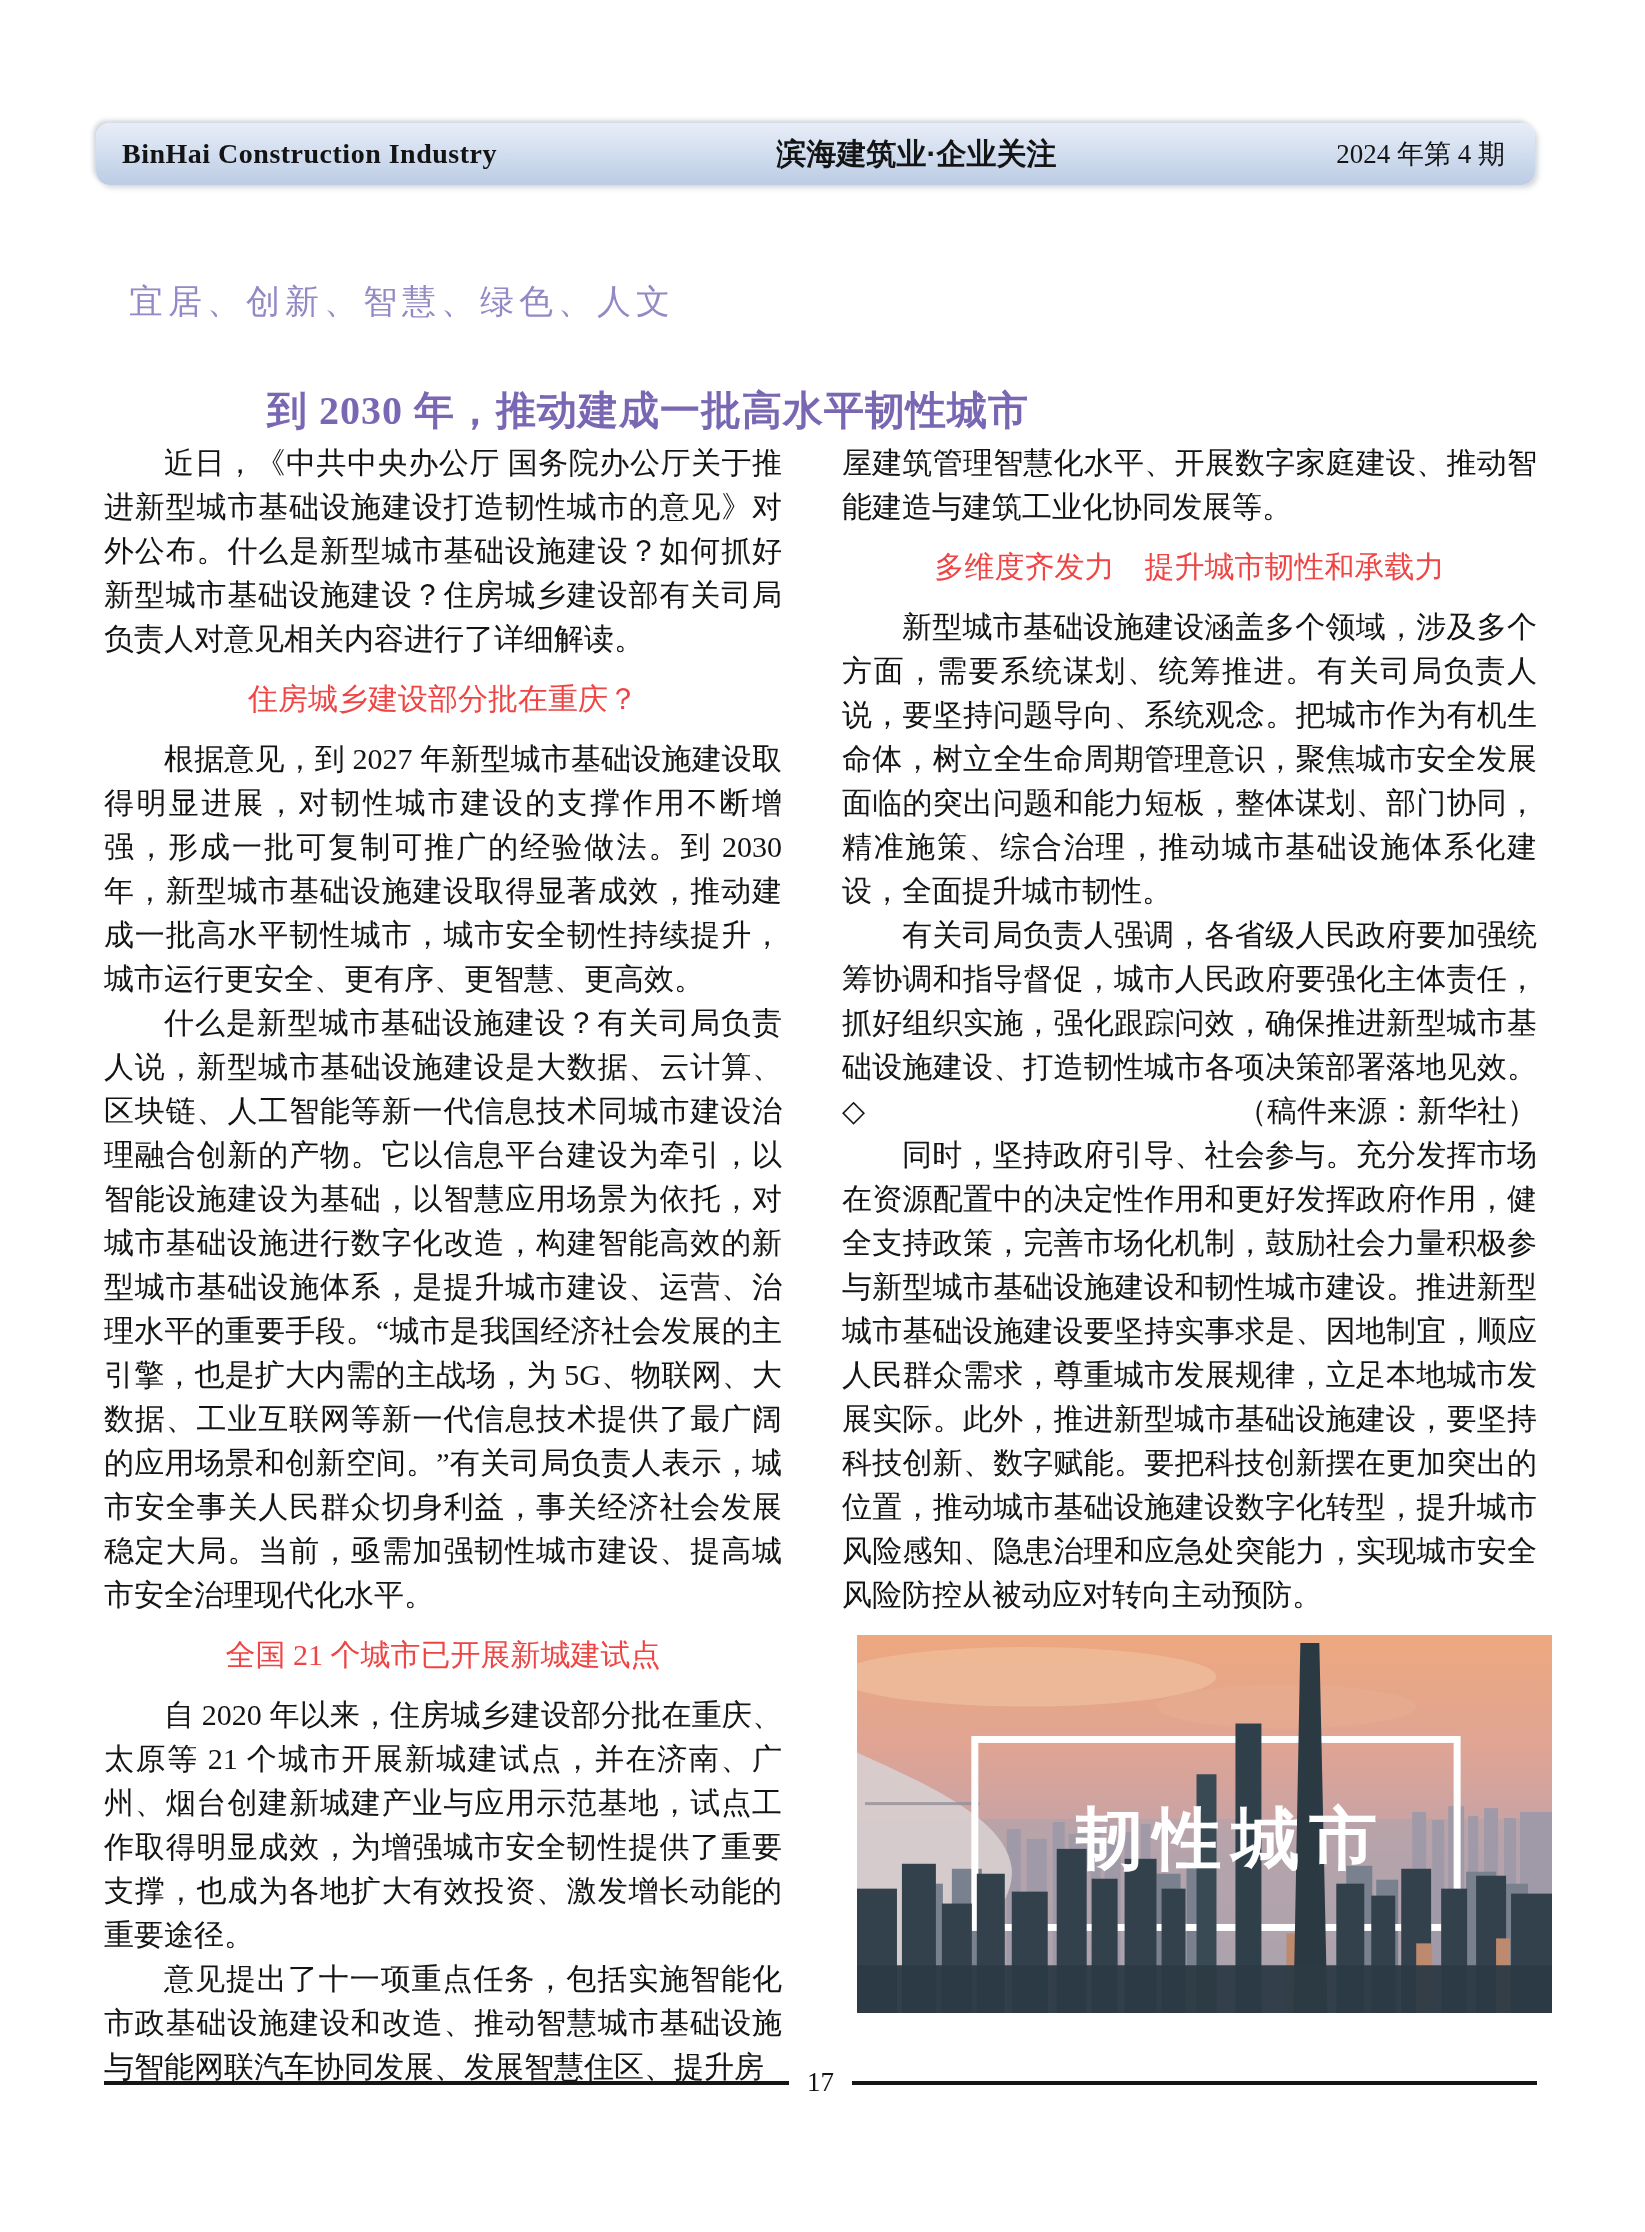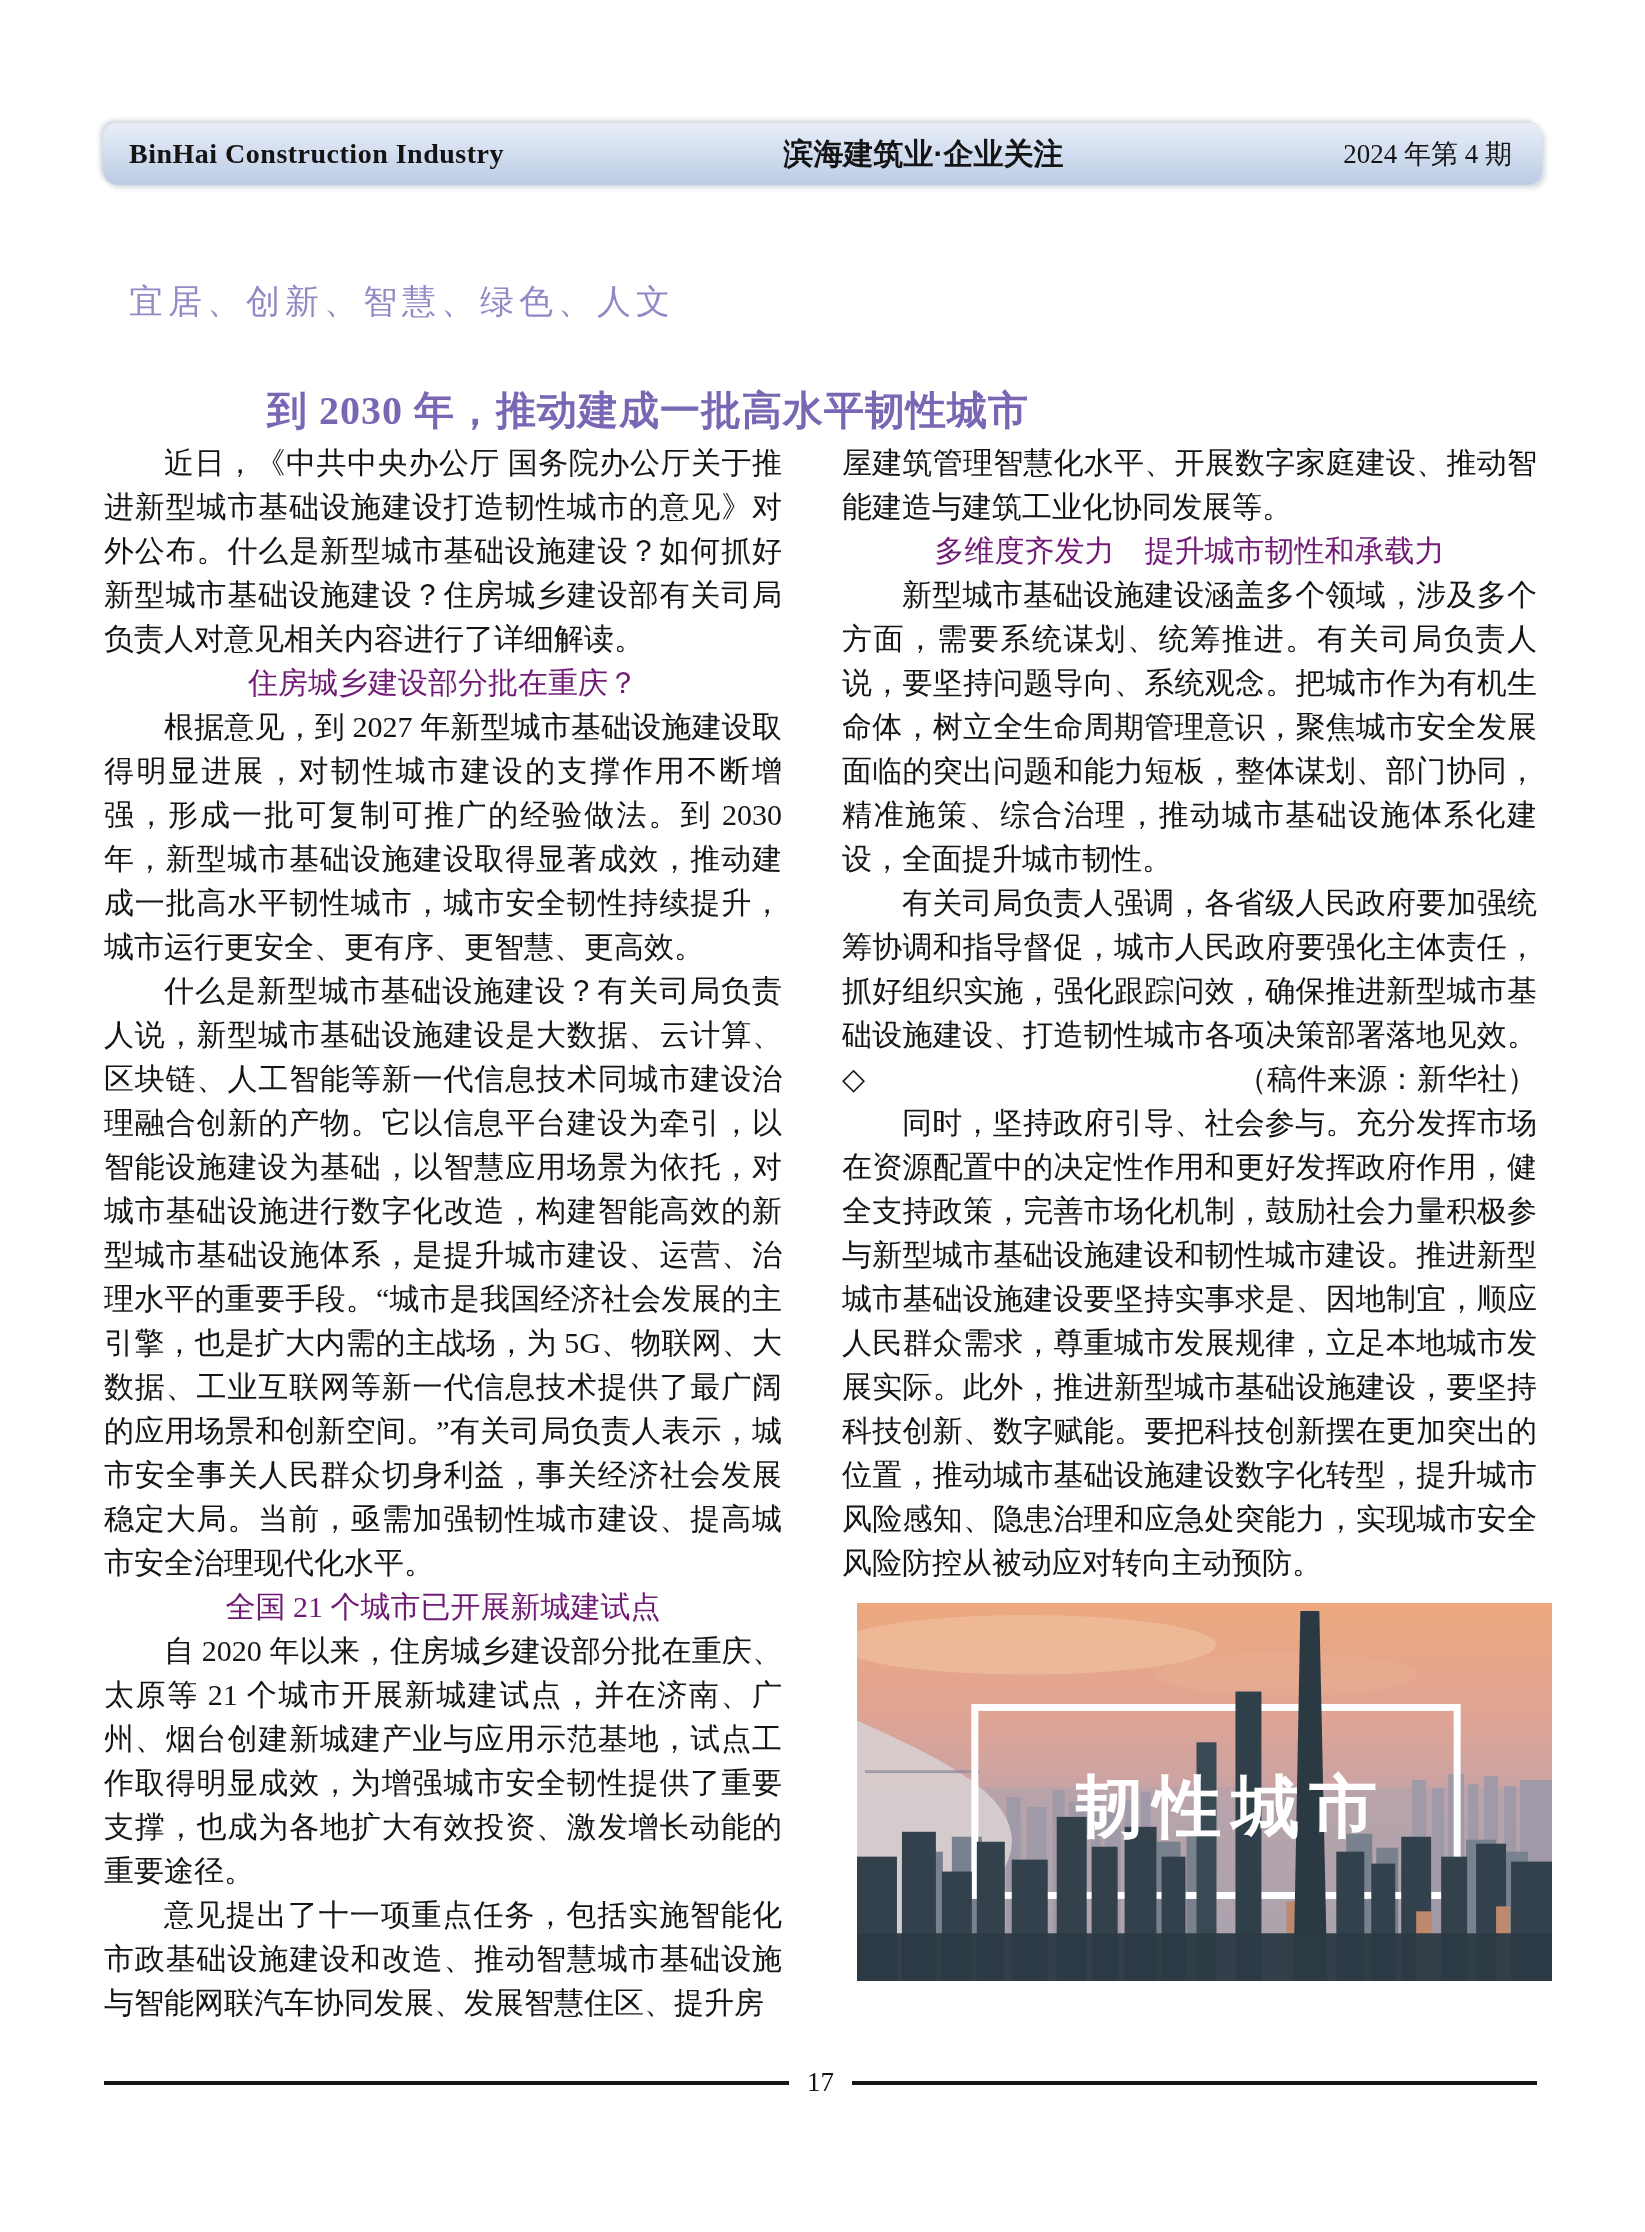--- a/index.html
+++ b/index.html
@@ -2,21 +2,21 @@
 <html><head>
 <meta charset="utf-8">
 <style>
   html,body { margin:0; padding:0; background:#ffffff; }
   .page {
     position:relative; width:1646px; height:2233px; background:#ffffff;
     font-family:"Liberation Serif","DejaVu Serif",serif; color:#141414; overflow:hidden;
   }
   
   .header-bar {
-    position:absolute; left:103px; top:123px; width:1439px; height:62px;
+    position:absolute; left:96px; top:123px; width:1439px; height:62px;
     border-radius:14px; box-sizing:border-box; padding:0 30px 0 26px;
     background:linear-gradient(180deg,#e8eef7 0%,#cfdbee 55%,#bccce4 100%);
     box-shadow:-3px -3px 4px rgba(135,145,160,.35), 3px 3px 5px rgba(135,145,160,.35);
     display:flex; align-items:center; justify-content:space-between;
   }
   .header-en { font-size:28px; font-weight:bold; letter-spacing:0.5px; }
   .header-cn { font-size:30px; font-weight:bold; font-family:"Liberation Sans","DejaVu Sans",sans-serif; }
   .header-issue { font-size:27px; }
   
   .kicker {
@@ -29,22 +29,22 @@
   }
   
   .columns {
     position:absolute; left:104px; top:441px; width:1433px;
     display:flex; gap:60px;
   }
   .col { width:695px; font-size:30px; line-height:44px; text-align:justify; text-align-last:left; }
   .col p { margin:0; text-indent:2em; }
   .col p.no-indent { text-indent:0; }
   .col .sec-h {
-    margin:0; font-size:30px; line-height:44px; font-weight:normal;
-    text-align:center; text-align-last:center; color:#701a75; text-indent:0;
+    margin:16px; font-size:30px; line-height:44px; font-weight:normal;
+    text-align:center; text-align-last:center; color:#ef4444; text-indent:0;
   }
   .source { float:right; text-indent:0; }
   
   .photo-fig { margin:18px 0 0 15px; width:695px; height:378px; }
   .photo-fig svg { display:block; width:695px; height:378px; }
   
   .footer {
     position:absolute; left:104px; top:2069px; width:1433px;
     display:flex; align-items:center; gap:18px;
   }

